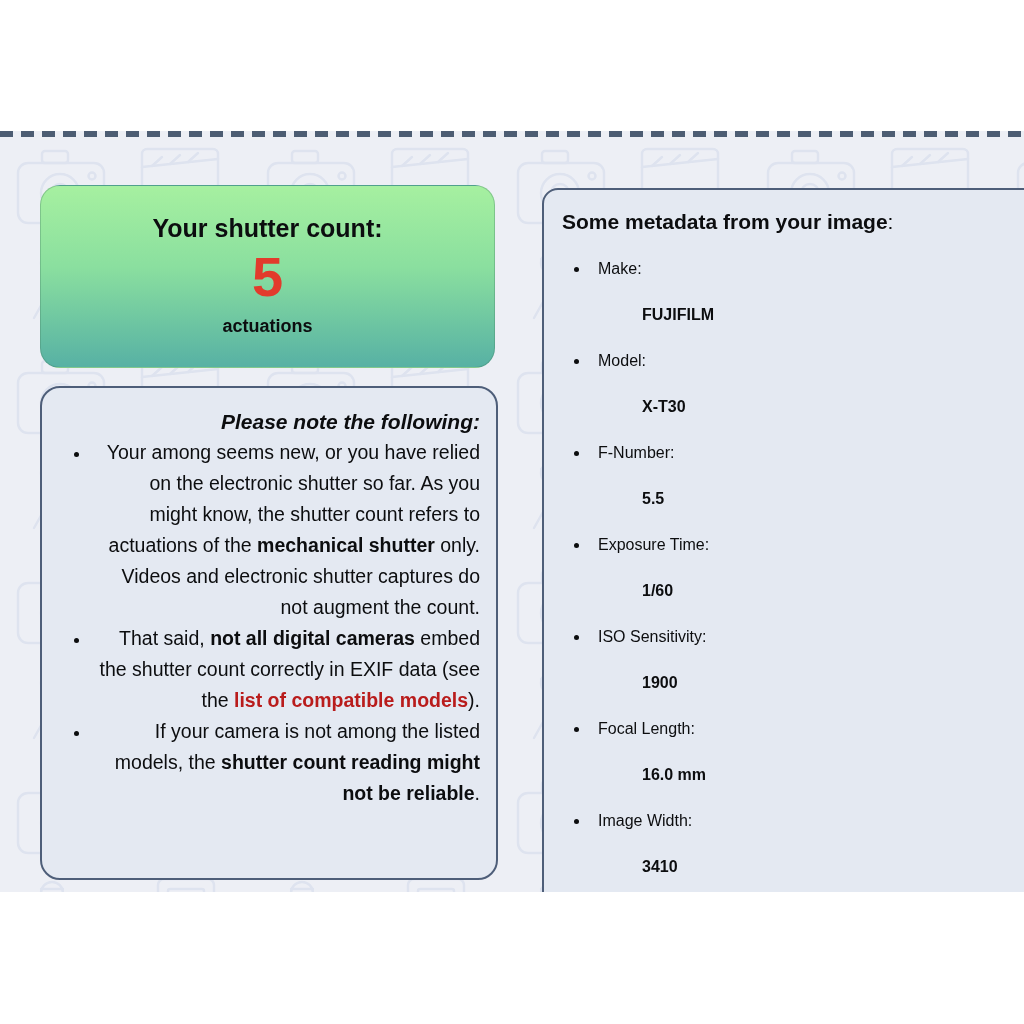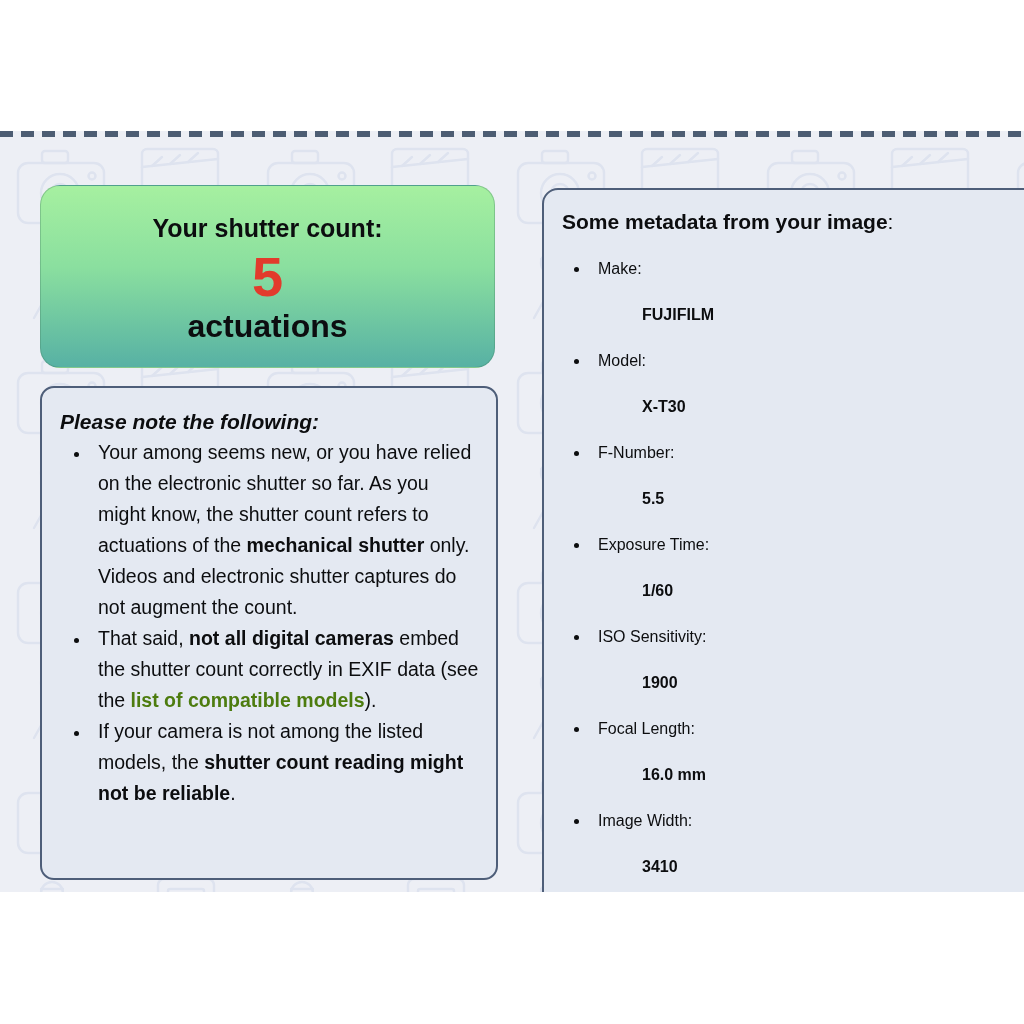--- a/index.html
+++ b/index.html
@@ -22,33 +22,34 @@
   
   .result-card{
     left:40px;top:54px;width:455px;height:183px;border-radius:20px;
     background:linear-gradient(180deg,#a6f0a0 0%,#8adf9f 45%,#57b1a4 100%);
     border:1px solid rgba(70,130,100,.35);
     display:flex;flex-direction:column;align-items:center;justify-content:center;
     text-align:left;gap:5px;
   }
   .result-title{font-size:25px;font-weight:bold;line-height:30px;}
   .result-count{font-size:56px;font-weight:bold;line-height:58px;color:#e23b2c;}
-  .result-unit{font-size:32px;font-weight:bold;line-height:30px;}
+  .result-unit{font-size:18px;font-weight:bold;line-height:30px;}
   
   .note-card{
-    left:40px;top:255px;width:458px;height:494px;border-radius:14px;
+    left:40px;top:255px;width:458px;height:494px;border-radius:20px;
     background:#e4e9f2;border:2px solid #4e5e79;
     padding:18px 16px 18px 18px;
+    text-align:right;
   }
   .note-title{font-size:21px;font-weight:bold;font-style:italic;line-height:31px;}
   .note-list{margin:0;padding:0 0 0 30px;list-style:disc;}
   .note-list li{font-size:19.5px;line-height:31px;padding-left:8px;}
   .note-list li::marker{font-size:16px;}
   .b{font-weight:bold;}
-  .link{color:#4d7c0f;font-weight:bold;text-decoration:none;cursor:pointer;}
+  .link{color:#b91c1c;font-weight:bold;text-decoration:none;cursor:pointer;}
   
   .meta-card{
     left:542px;top:57px;width:536px;height:790px;border-radius:16px;
     background:#e4e9f2;border:2px solid #4e5e79;
     padding:16px 16px 16px 18px;
   }
   .meta-title{font-size:21px;line-height:32px;margin-bottom:8px;}
   .meta-title .b{font-weight:bold;}
   .meta-list{margin:0;padding:0 0 0 28px;list-style:disc;}
   .meta-list li{font-size:16px;line-height:46px;padding-left:8px;}

